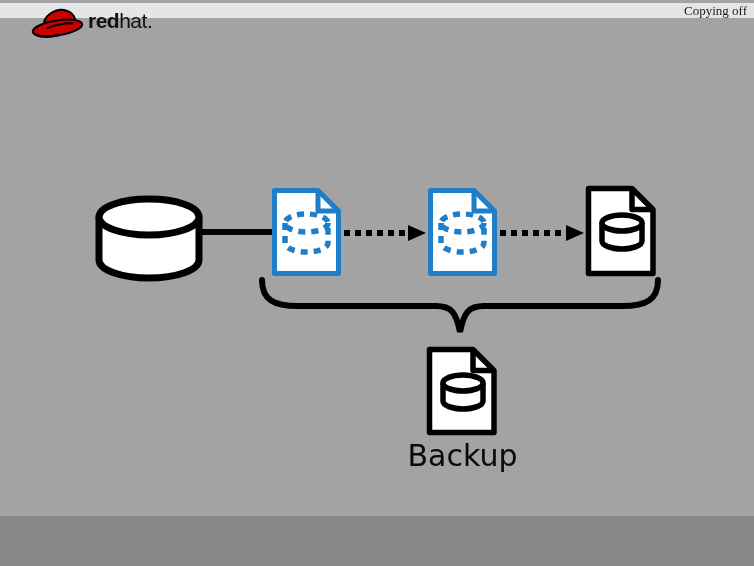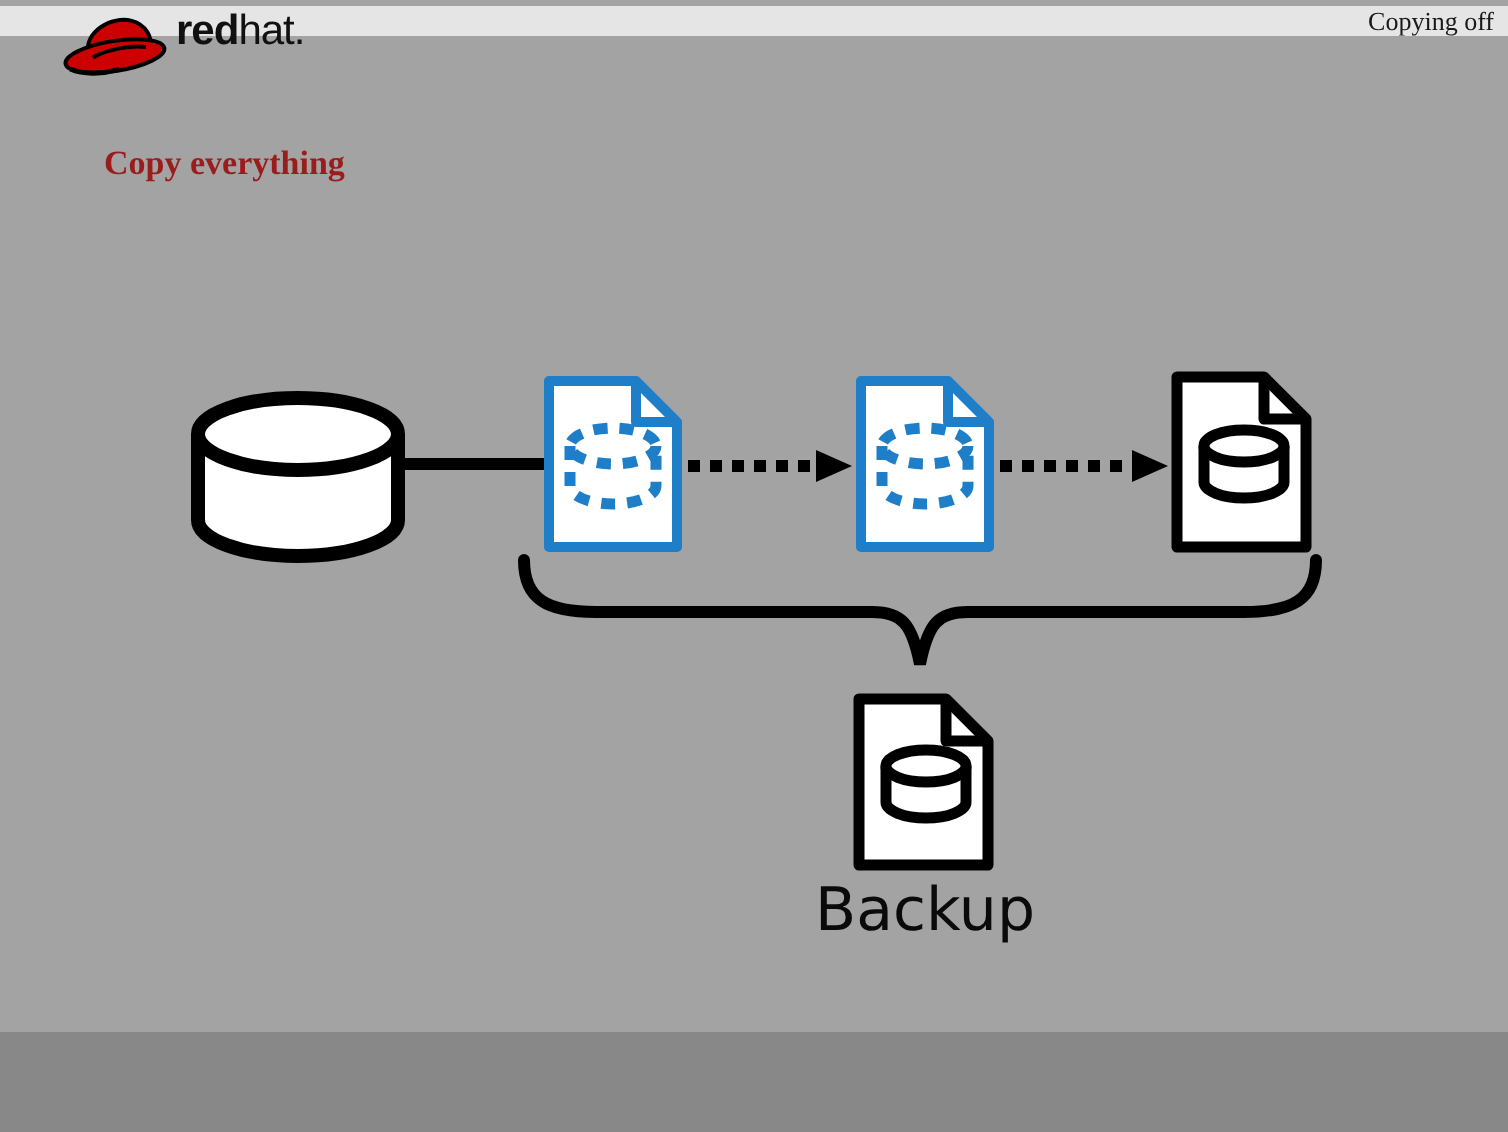--- a/index.html
+++ b/index.html
@@ -16,21 +16,21 @@
     background:#e5e5e5;
   }
   .topbar-label{
     position:absolute;right:7px;top:0;height:15px;line-height:15px;
     font-family:"Liberation Serif", serif;
     font-size:13px;color:#1a1a1a;white-space:nowrap;
   }
   
   .logo{
     position:absolute;left:28px;top:5px;height:34px;
-    display:flex;align-items:flex-start;
+    display:flex;align-items:center;
   }
   .logo svg{display:block;}
   .logo-text{
     font-family:"Liberation Sans", sans-serif;
     font-size:21px;line-height:1;color:#111;
     letter-spacing:-0.5px;margin-left:2px;padding-bottom:3px;
     white-space:nowrap;
   }
   .logo-text .b{font-weight:800;}
   .logo-text .l{font-weight:500;}
@@ -72,21 +72,20 @@
           <ellipse cx="29" cy="23" rx="25" ry="7.5" fill="#cc0000" stroke="#000" stroke-width="2"></ellipse>
           <path d="M6,26 C12,30 22,31 30,30" fill="none" stroke="#000" stroke-width="2.5"></path>
           <path d="M18,22 C26,19 38,19 45,21" fill="none" stroke="#000" stroke-width="2"></path>
         </g>
       </svg>
     </span>
     <span class="logo-text"><span class="b">red</span><span class="l">hat.</span></span>
   </div>
 
   <div class="title-block">
-    <h2 class="subheading">Copy everything</h2>
   </div>
 
   <svg class="abs" style="left:94px;top:193px;" width="110" height="92" viewBox="0 0 110 92">
     <path d="M5,24 L5,67 A50,18 0 0 0 105,67 L105,24" fill="#ffffff" stroke="#000" stroke-width="7"></path>
     <ellipse cx="55" cy="24" rx="50" ry="18" fill="#ffffff" stroke="#000" stroke-width="7"></ellipse>
   </svg>
 
   <div class="abs" style="left:198px;top:229px;width:76px;height:6px;background:#000;"></div>
 
   <svg class="abs" style="left:271px;top:187px;" width="71" height="90" viewBox="0 0 71 90">

